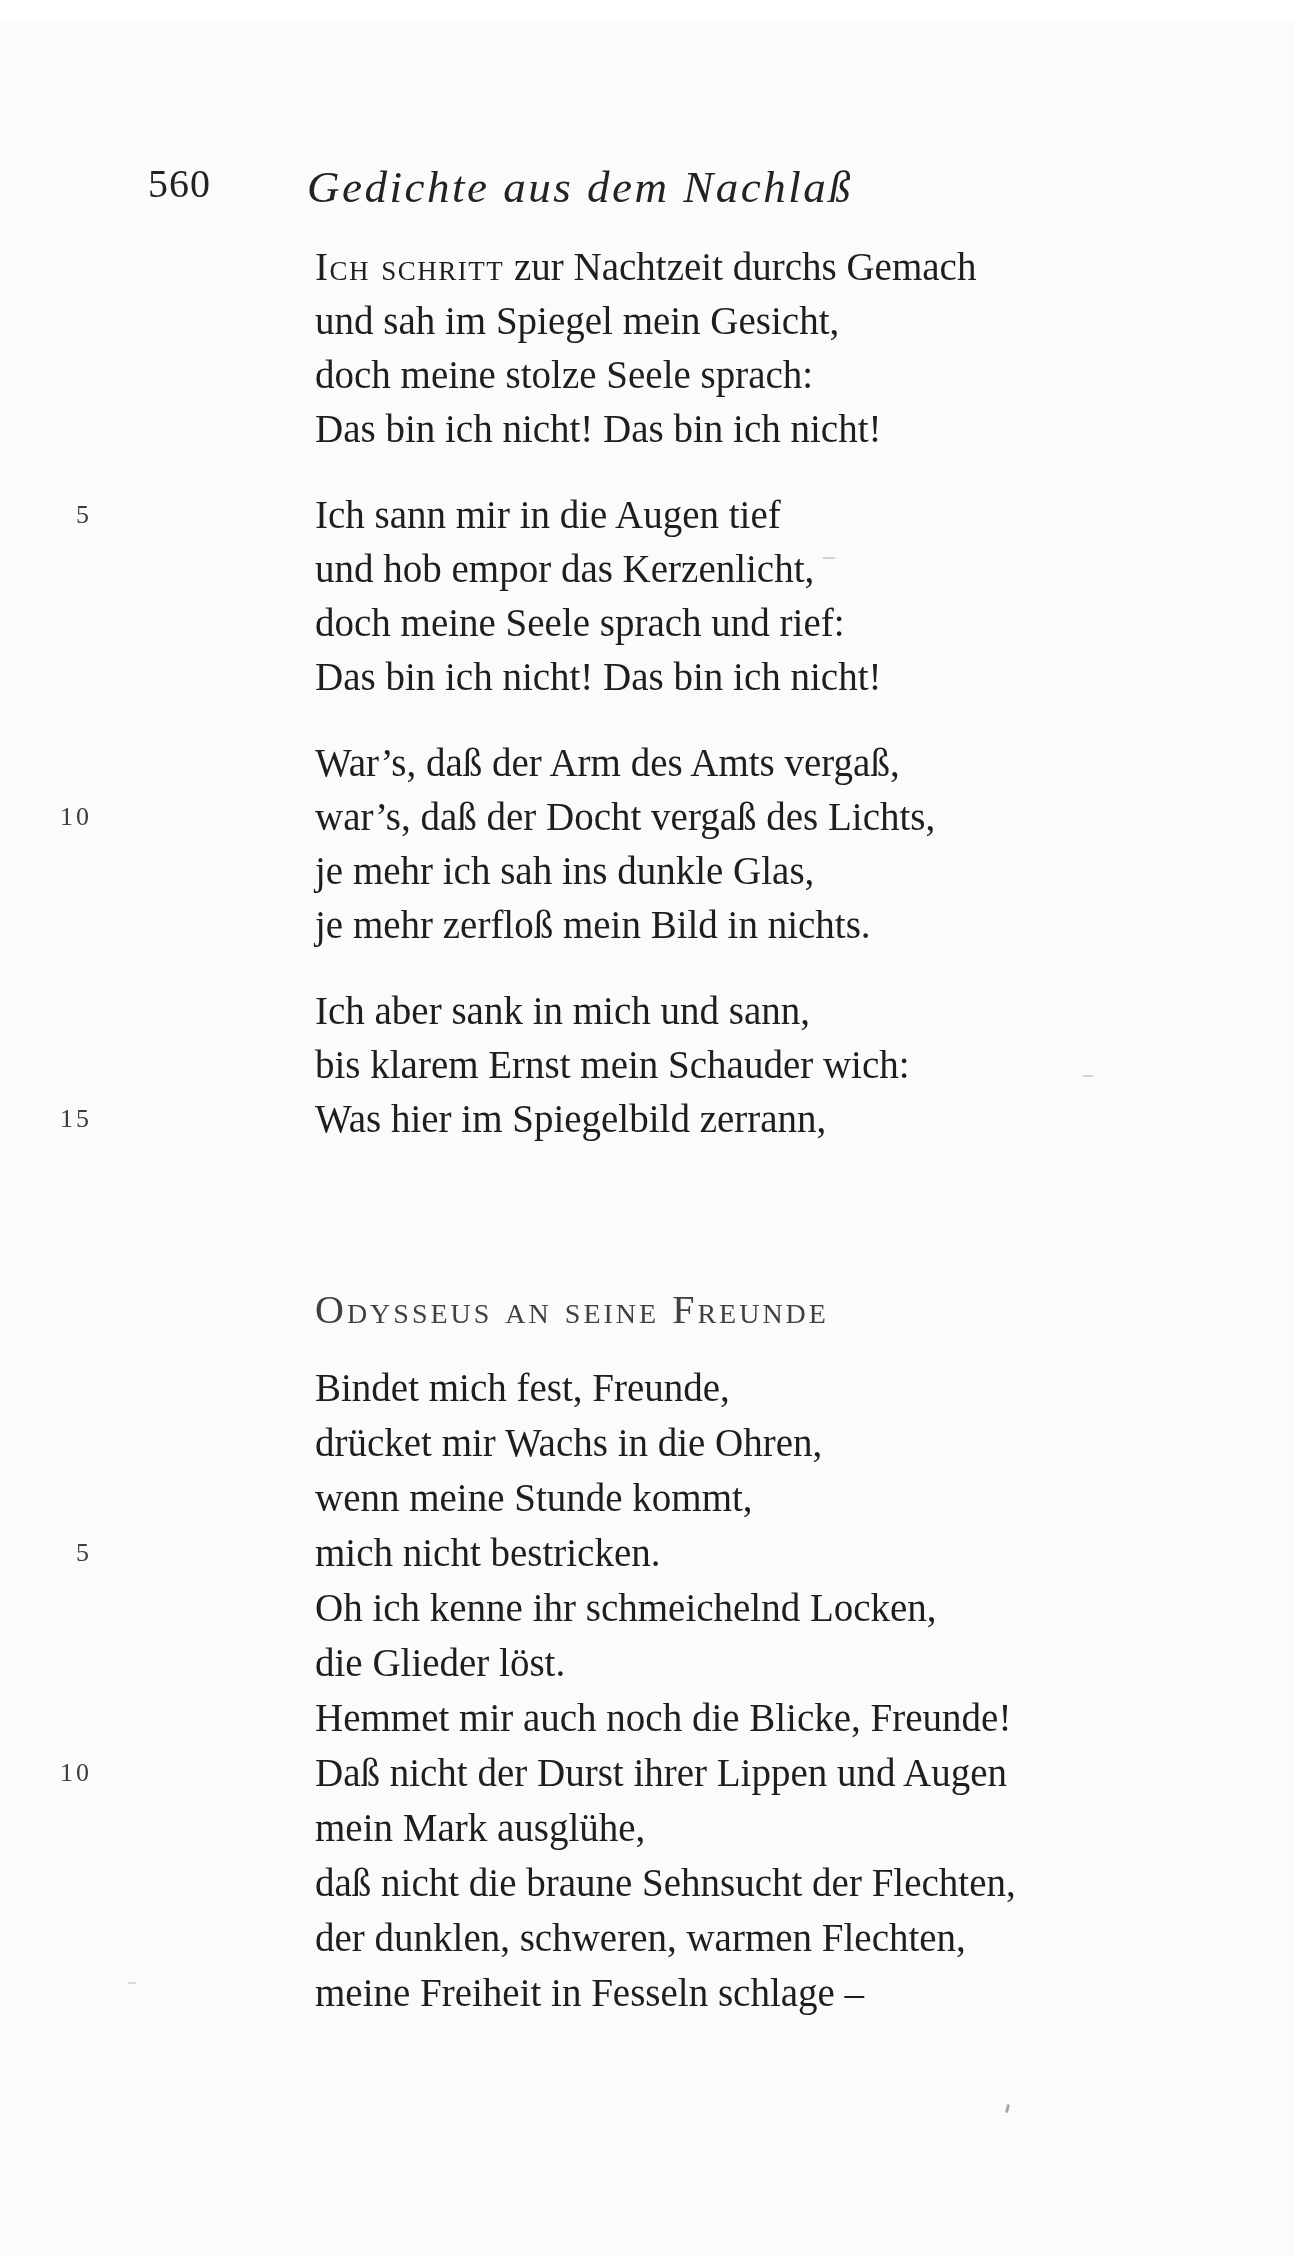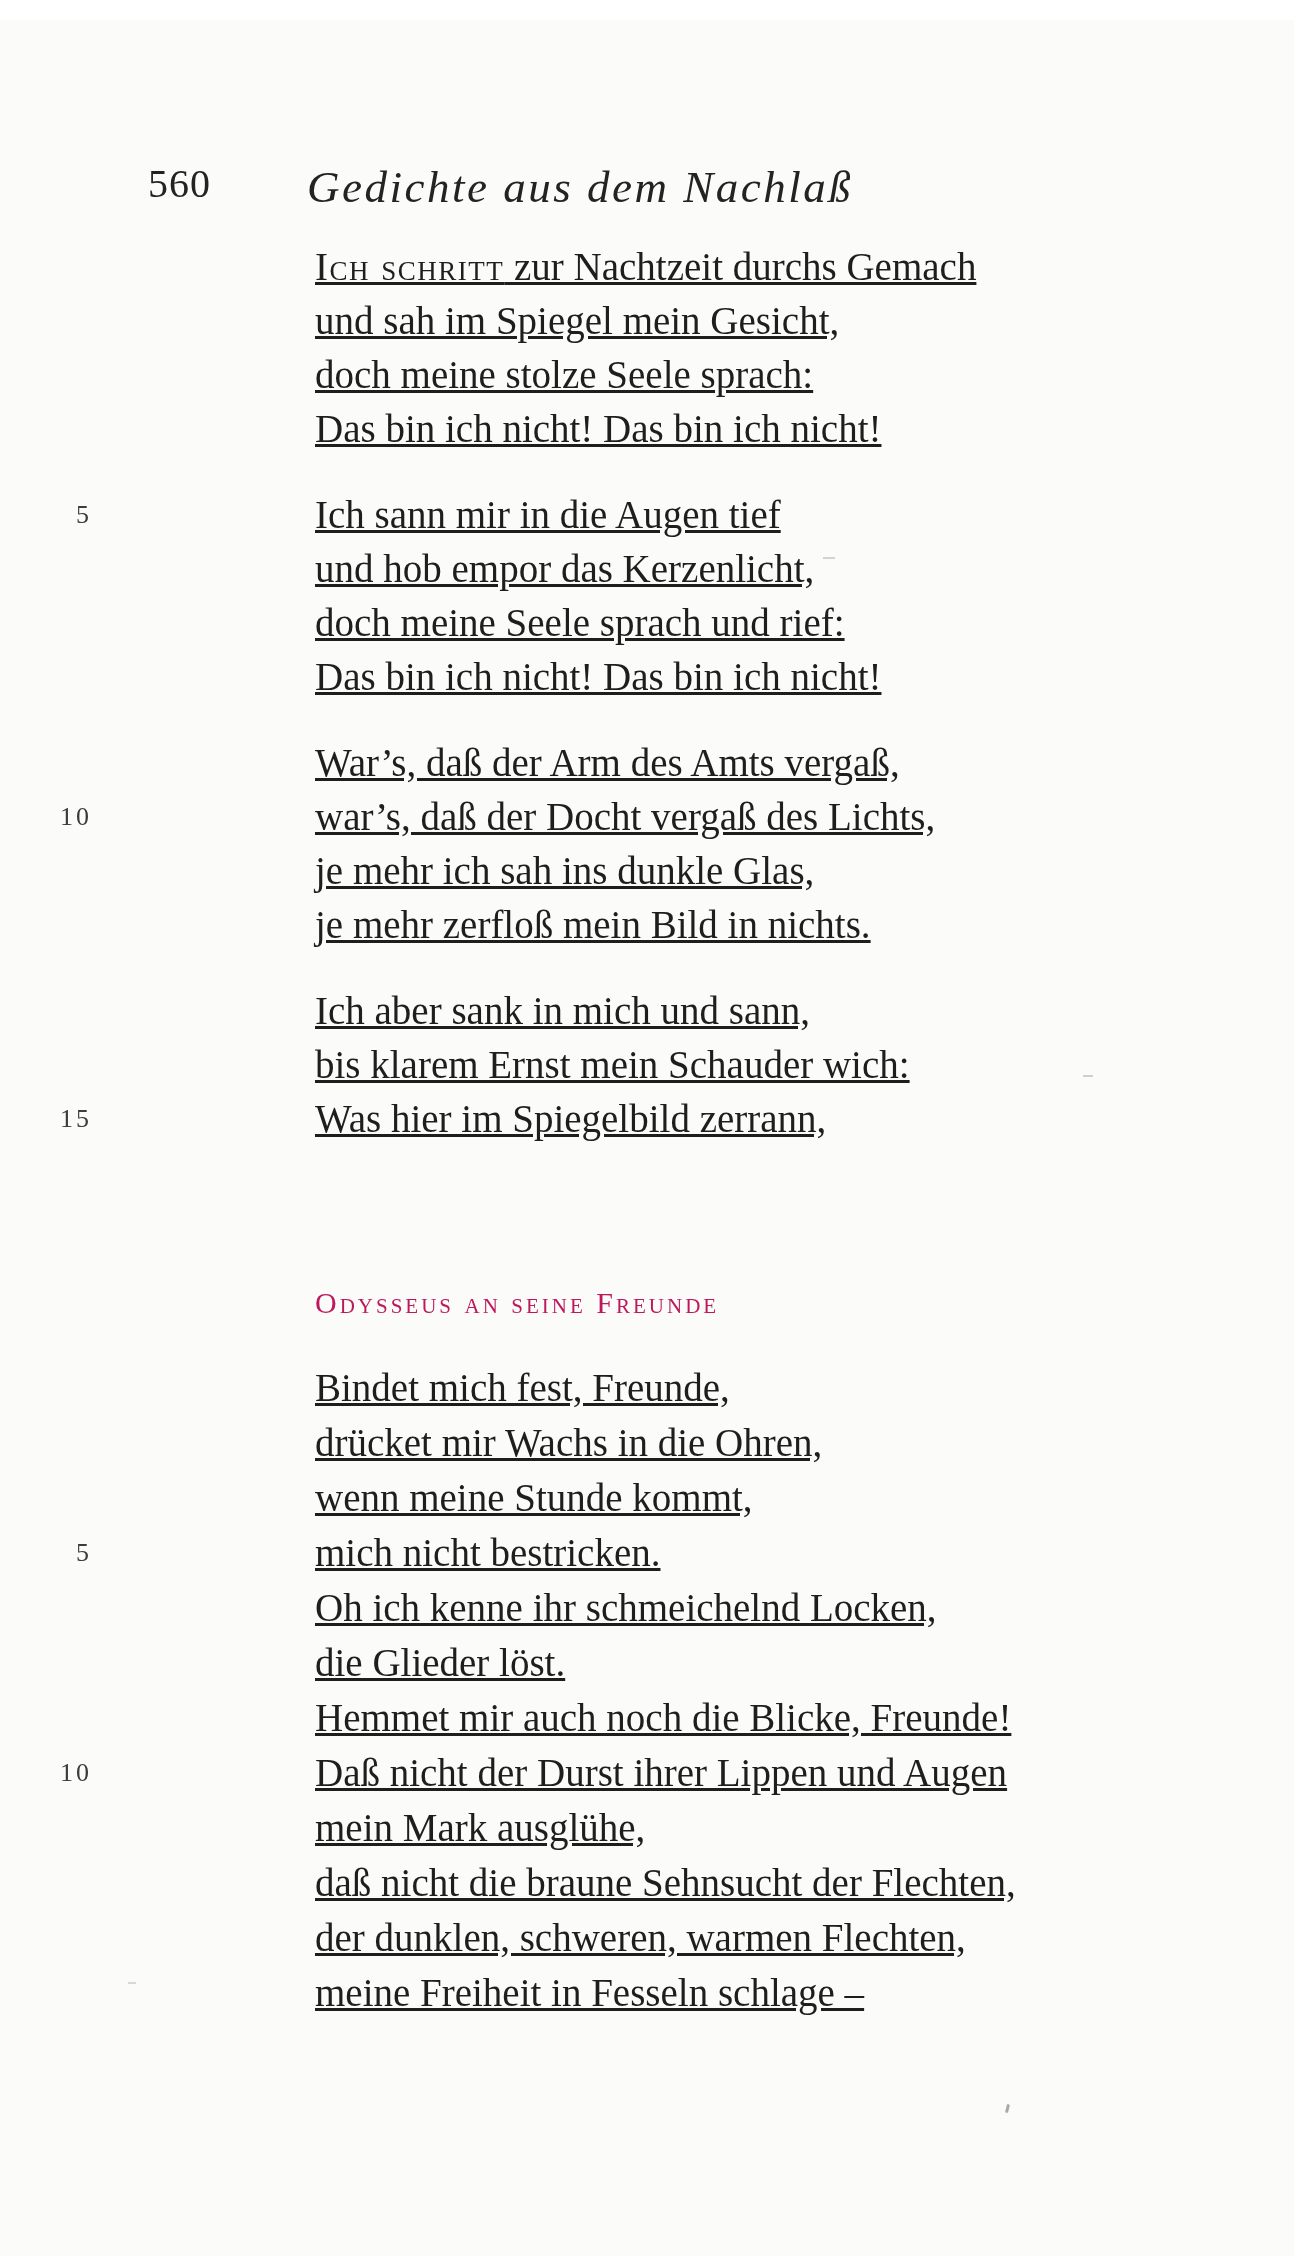--- a/index.html
+++ b/index.html
@@ -41,21 +41,20 @@
     font-size: 45px;
     letter-spacing: 2.5px;
     color: #232321;
     white-space: nowrap;
   }
   
   .poem {
     position: absolute;
     left: 0;
     width: 100%;
-    text-decoration: underline;
   }
   .poem-untitled { top: 220px; }
   .poem-odysseus { top: 1340px; }
   .poem-untitled .line { line-height: 54px; }
   .poem-odysseus .line { line-height: 55px; }
   .stanza + .stanza { margin-top: 32px; }
   .line {
     position: relative;
     padding-left: 315px;
     font-size: 39px;
@@ -75,23 +74,23 @@
   }
   .lead-smallcaps {
     font-variant: small-caps;
     letter-spacing: 1.5px;
   }
   .poem-title {
     position: absolute;
     left: 315px;
     top: 1266px;
     font-variant: small-caps;
-    font-size: 30px;
+    font-size: 40px;
     letter-spacing: 3px;
-    color: #be185d;
+    color: #404040;
     white-space: nowrap;
   }
   
   .speck {
     position: absolute;
     background: #c7c7c3;
   }
   .speck-dash-1 { left: 823px; top: 537px;  width: 12px; height: 2px; background: #d3d3cf; }
   .speck-dash-2 { left: 1083px; top: 1055px; width: 10px; height: 2px; background: #cfcfcb; }
   .speck-comma  { left: 1006px; top: 2084px; width: 3px;  height: 9px; border-radius: 2px; transform: rotate(14deg); background: #a8a8a4; }

